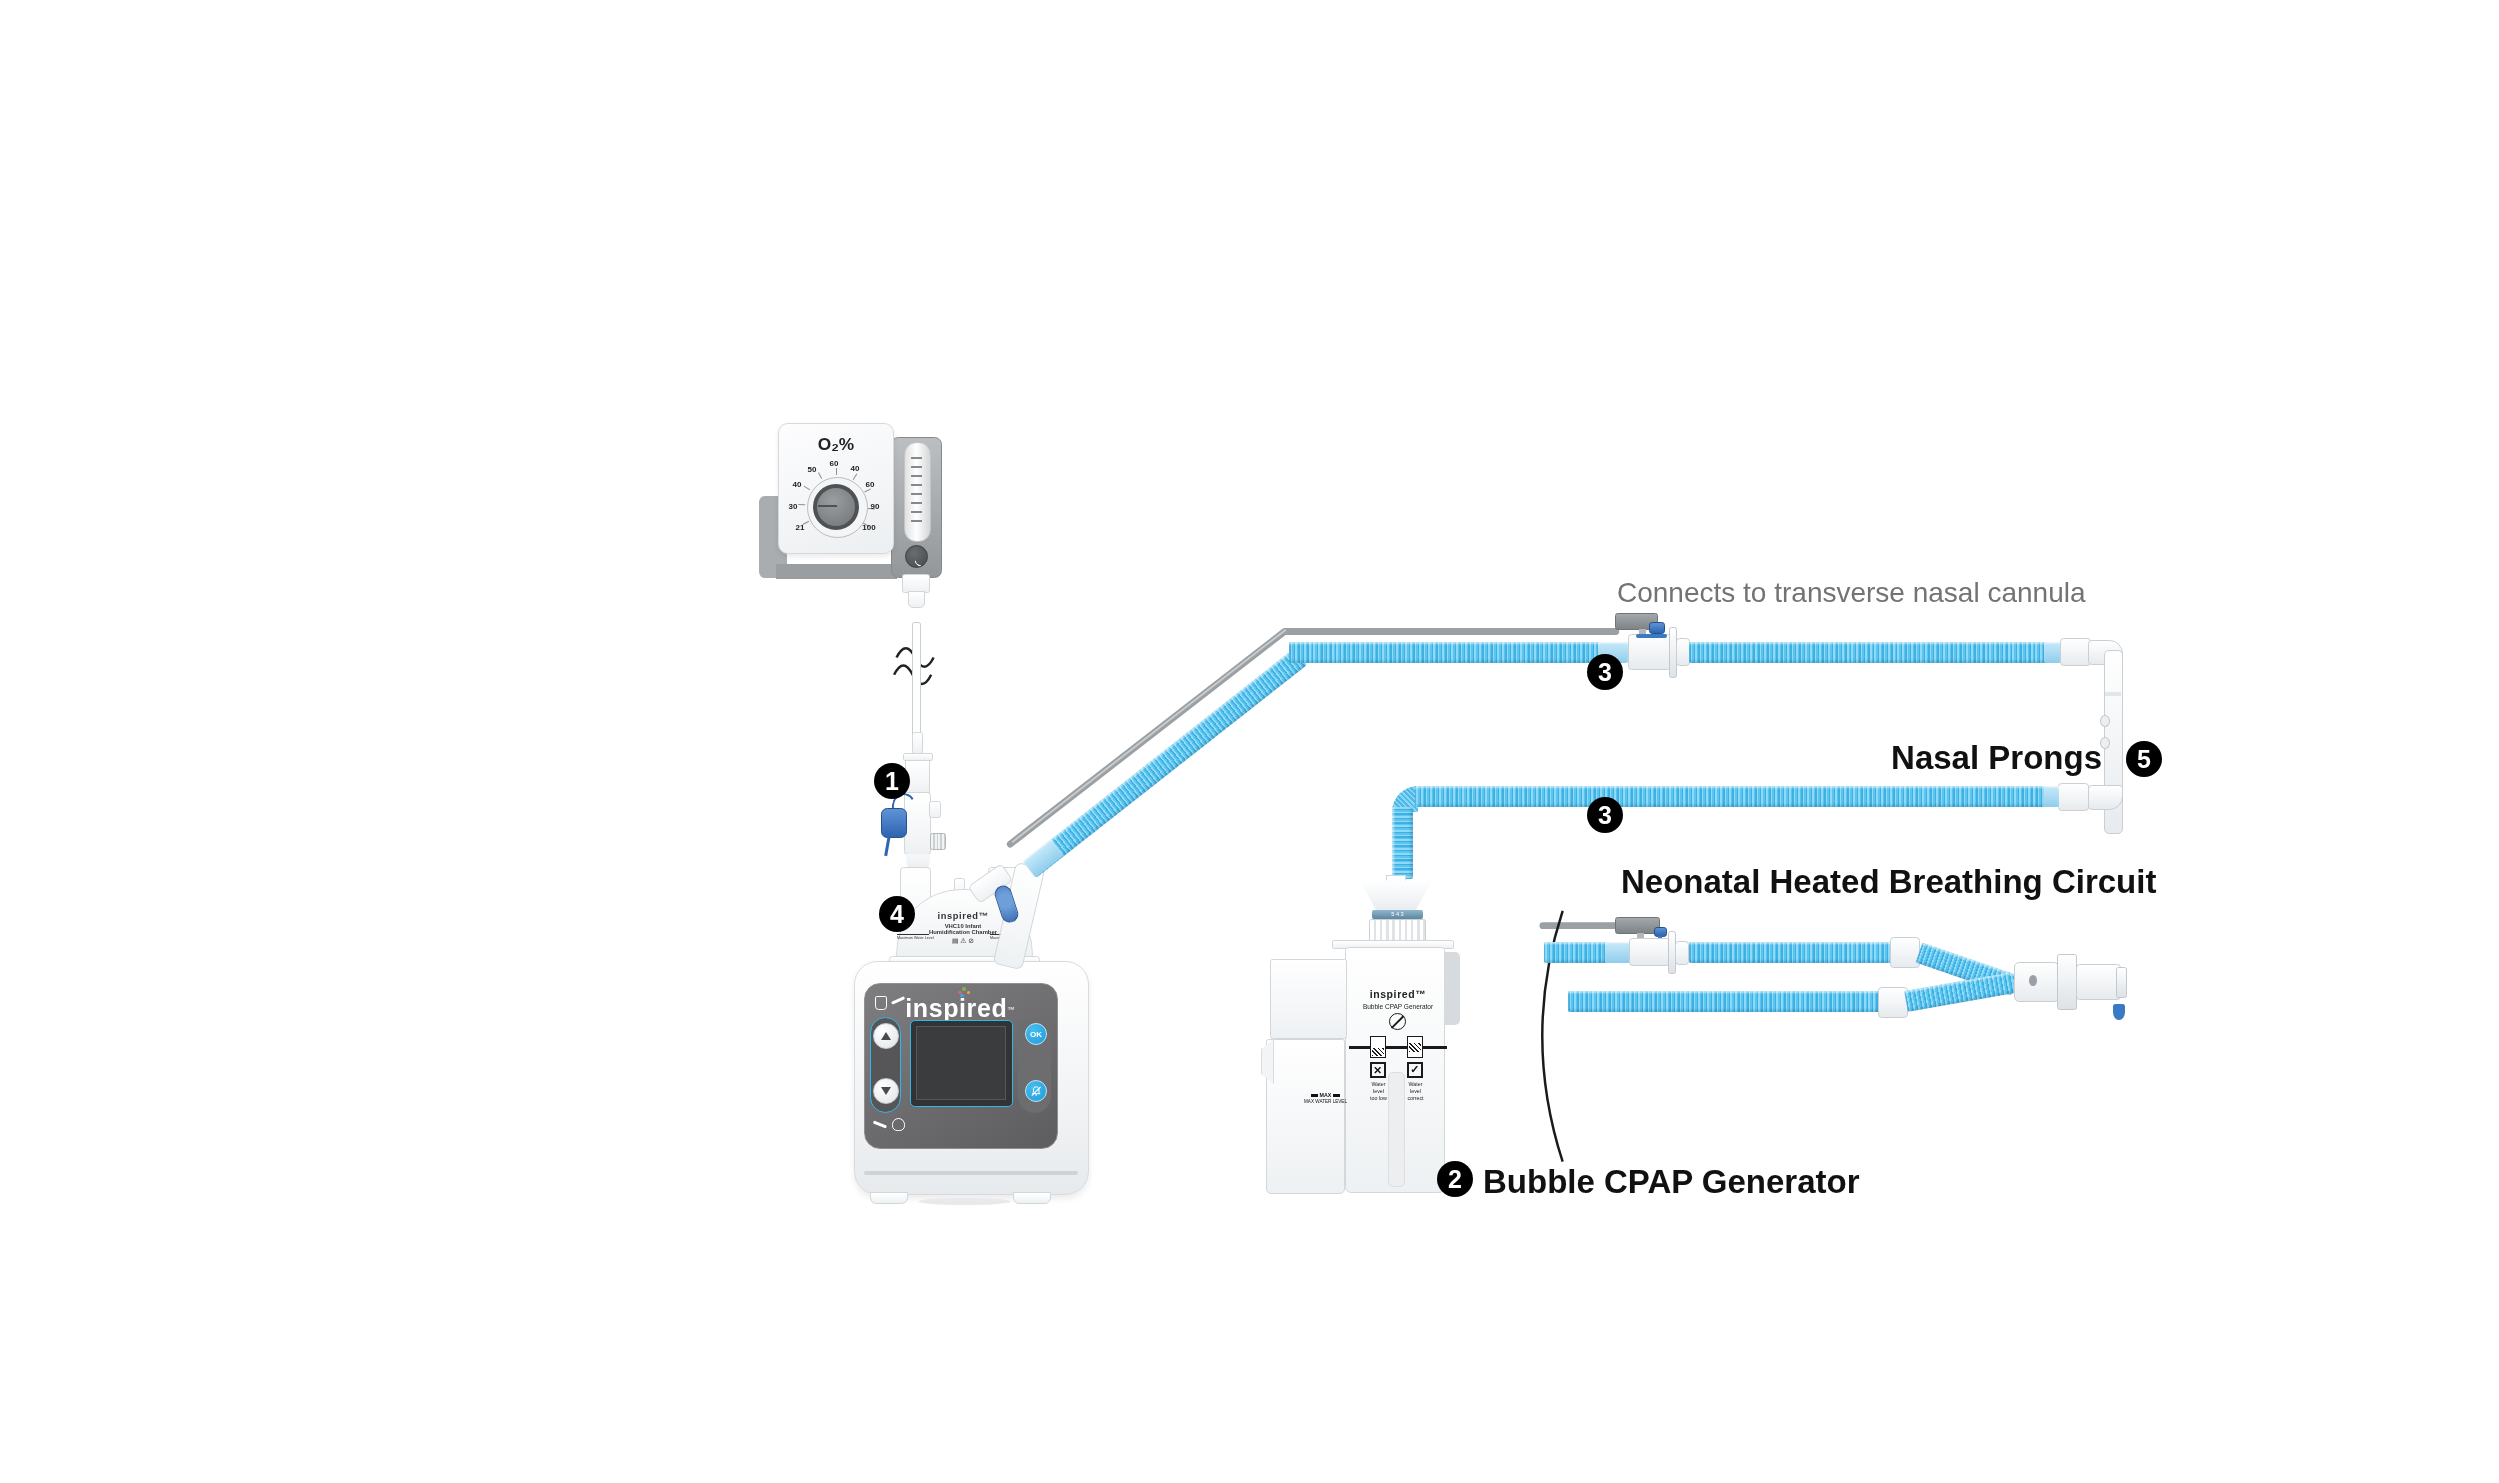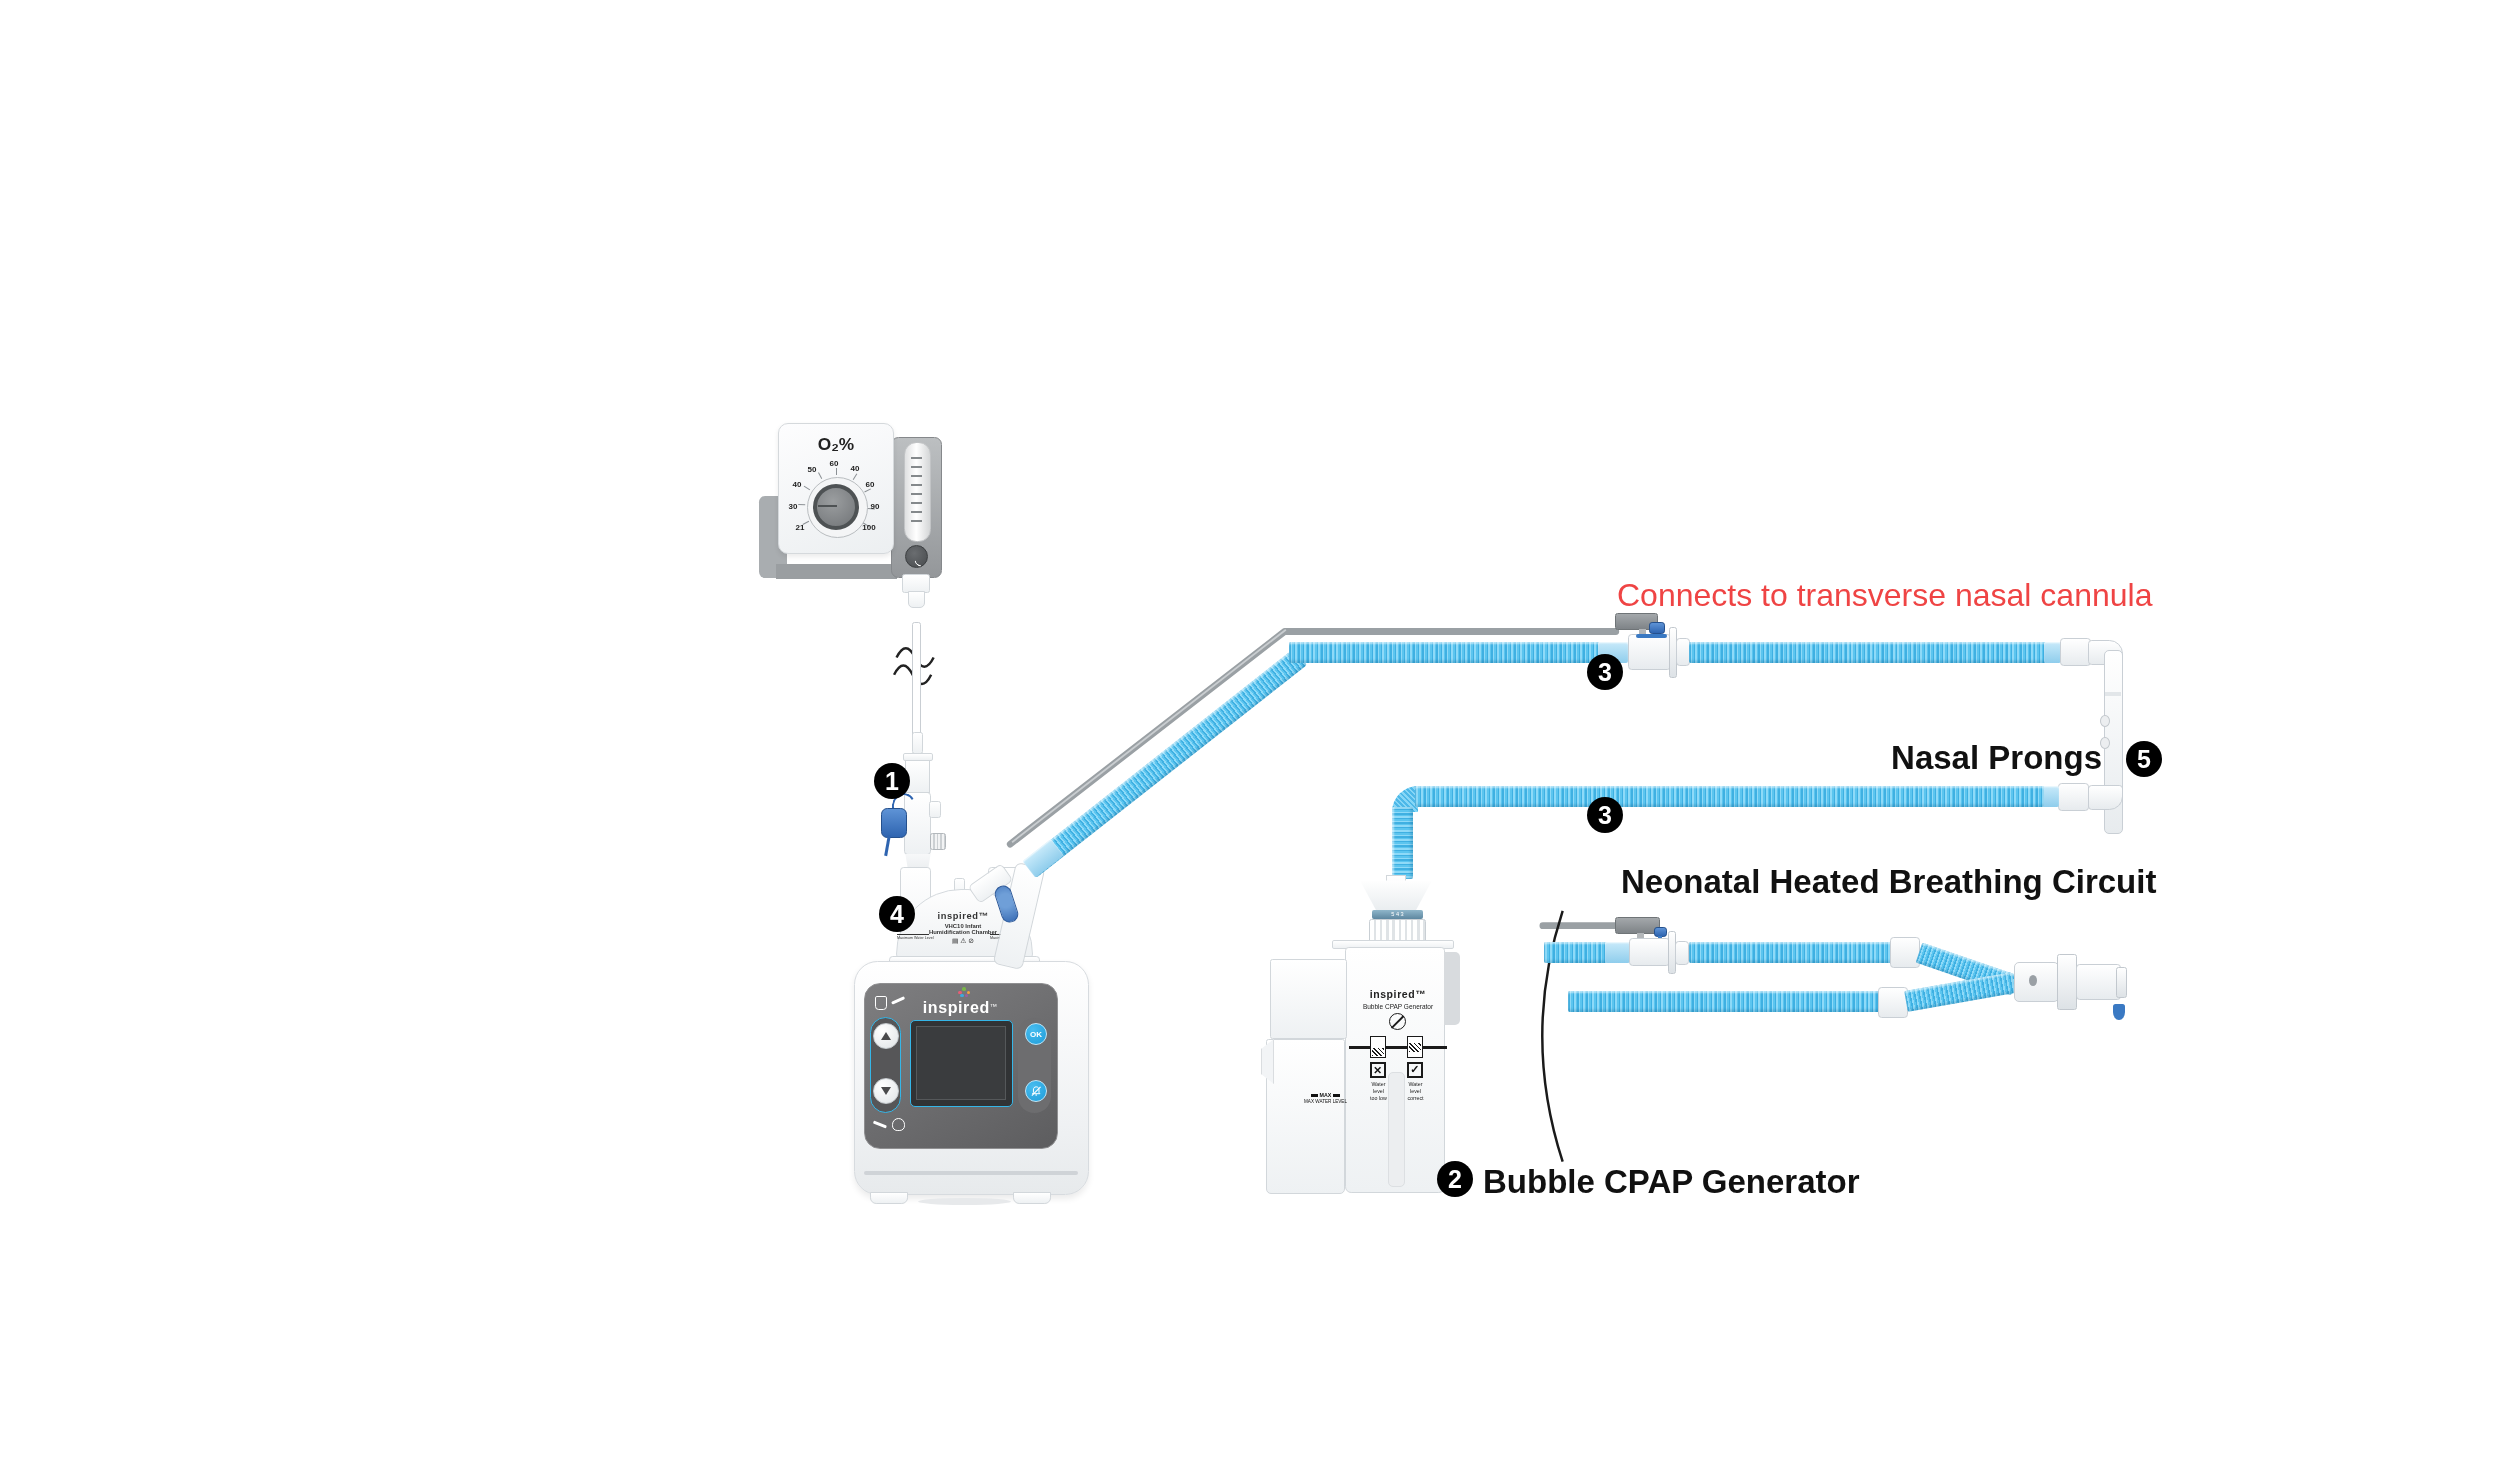--- a/index.html
+++ b/index.html
@@ -1,20 +1,20 @@
 <!DOCTYPE html>
 <html style="font-size:10px"><head>
 <meta charset="utf-8">
 <style>
   html,body{margin:0;padding:0;background:#fff;}
   #canvas{position:relative;width:2500px;height:1483px;background:#ffffff;overflow:hidden;
           font-family:"Liberation Sans", sans-serif;color:#111;}
   .abs{position:absolute;}
   
-  .lbl{font-size:32px;color:#ef4444;white-space:nowrap;text-align:center;}
+  .lbl{font-size:28px;color:#737373;white-space:nowrap;text-align:center;}
   .lblB{font-size:33px;font-weight:bold;color:#111;white-space:nowrap;}
   .badge{width:36px;height:36px;border-radius:50%;background:#000;color:#fff;
          font-weight:bold;font-size:25px;display:flex;align-items:center;justify-content:center;line-height:1;}
   
   .tube{height:21px;border-radius:1.9px;
         background:repeating-linear-gradient(90deg,#3fb0e2 0 1.5px,#8edaf8 1.5px 3.1px,#5cc5ef 3.1px 4.6px);
         box-shadow:inset 0 1.9px 1.9px rgba(255,255,255,.55), inset 0 -2.5px 2.5px rgba(0,60,100,.18);}
   .tubeV{width:21px;border-radius:1.9px;
         background:repeating-linear-gradient(0deg,#3fb0e2 0 1.5px,#8edaf8 1.5px 3.1px,#5cc5ef 3.1px 4.6px);
         box-shadow:inset 1.9px 0 1.9px rgba(255,255,255,.55), inset -2.5px 0 2.5px rgba(0,60,100,.18);}
@@ -152,21 +152,21 @@
     <div class="abs darkpanel" style="left:10px;top:121px;width:194px;height:166px;"></div>
 
     <div class="abs" style="left:104px;top:125px;width:12.4px;height:10px;">
       <i class="abs" style="left:4.3px;top:0;width:3.7px;height:3.7px;border-radius:50%;background:#7ab648;"></i>
       <i class="abs" style="left:0;top:3.7px;width:3.7px;height:3.7px;border-radius:50%;background:#e85d75;"></i>
       <i class="abs" style="left:8.7px;top:3.7px;width:3.7px;height:3.7px;border-radius:50%;background:#f2a33c;"></i>
       <i class="abs" style="left:1.9px;top:6.8px;width:3.7px;height:3.7px;border-radius:50%;background:#3fa9dc;"></i>
       <i class="abs" style="left:6.8px;top:6.8px;width:3.7px;height:3.7px;border-radius:50%;background:#9c5fa0;"></i>
     </div>
     <div class="abs" style="left:106px;top:146px;transform:translate(-50%,-50%);color:#fff;">
-      <span style="font-size:16px;font-weight:bold;letter-spacing:0.6px;">inspired</span><sup style="font-size:7.4px;">™</sup>
+      <span style="font-size:25px;font-weight:bold;letter-spacing:0.6px;">inspired</span><sup style="font-size:7.4px;">™</sup>
     </div>
 
     <div class="abs" style="left:21px;top:134px;width:10px;height:12.4px;border:1.2px solid #fff;border-radius:1.9px 1.9px 3.7px 3.7px;"></div>
     <div class="abs" style="left:37px;top:137px;width:13.6px;height:2.5px;background:#fff;transform:rotate(-24deg);border-radius:1.2px;"></div>
     <div class="abs" style="left:18.5px;top:261px;width:13.6px;height:2.5px;background:#fff;transform:rotate(22deg);border-radius:1.2px;"></div>
     <div class="abs" style="left:38px;top:256px;width:11px;height:11px;border:1.2px solid #fff;border-radius:50% 50% 40% 40%;"></div>
 
     <div class="abs" style="left:16px;top:155px;width:31px;height:96px;border-radius:16px;background:#565658;border:1.9px solid #35b6e8;box-sizing:border-box;"></div>
     <div class="abs whitebtn" style="left:18.5px;top:161px;width:26px;height:26px;">
       <i style="width:0;height:0;border-left:5.6px solid transparent;border-right:5.6px solid transparent;border-bottom:8px solid #4a4a4c;"></i>

